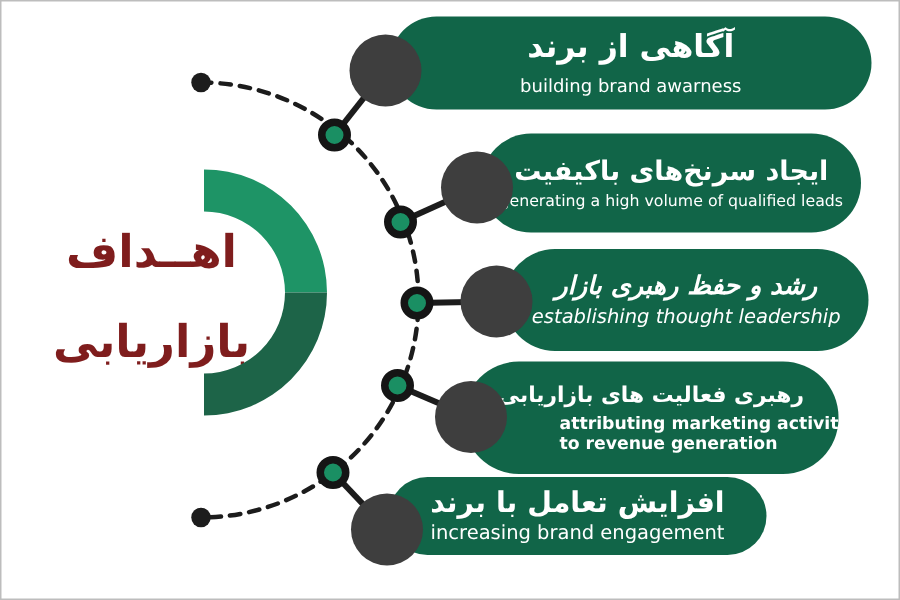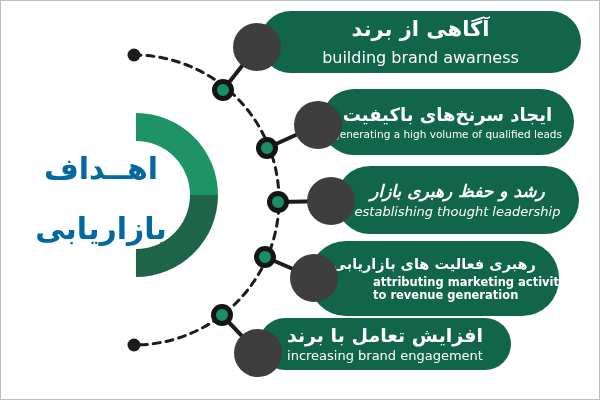--- a/index.html
+++ b/index.html
@@ -11,38 +11,38 @@
   
   .pill{
     position:absolute;background:#116548;color:#ffffff;
     display:flex;flex-direction:column;justify-content:center;align-items:center;
     text-align:center;
   }
   .pill .fa{font-weight:bold;white-space:nowrap;line-height:1.18;direction:rtl;}
   .pill .en{white-space:nowrap;line-height:1.12;}
   #pill-1{left:259px;top:10px;width:321px;height:62px;border-radius:37px;}
   #pill-1 .fa{font-size:21px;}
-  #pill-1 .en{font-size:16px;margin-top:7px;}
+  #pill-1 .en{font-size:12px;margin-top:7px;}
   #pill-2{left:320px;top:88px;width:253px;height:66px;border-radius:35px;}
   #pill-2 .fa{font-size:18px;}
   #pill-2 .en{font-size:10.5px;margin-top:4px;}
   #pill-3{left:335px;top:165px;width:243px;height:68px;border-radius:34px;font-style:italic;}
   #pill-3 .fa{font-size:17px;}
   #pill-3 .en{font-size:13px;margin-top:4px;}
   #pill-4{left:308px;top:240px;width:250px;height:75px;border-radius:37px;}
   #pill-4 .fa{font-size:14.5px;}
   #pill-4 .en-block{align-self:flex-start;margin-left:64px;text-align:left;margin-top:3px;}
   #pill-4 .en{font-size:11.5px;font-weight:600;}
   #pill-5{left:258px;top:317px;width:252px;height:52px;border-radius:35px;}
   #pill-5 .fa{font-size:19px;}
   #pill-5 .en{font-size:13px;margin-top:3px;}
   
   .center-title{
     position:absolute;left:20px;width:160px;text-align:center;
-    color:#0369a1;font-weight:bold;font-size:30px;direction:rtl;white-space:nowrap;
+    color:#7f1d1d;font-weight:bold;font-size:30px;direction:rtl;white-space:nowrap;
   }
   #center-title-1{top:150px;}
   #center-title-2{top:210px;}
   
   #overlay{position:absolute;left:0;top:0;width:600px;height:400px;pointer-events:none;}
   .ring-top{fill:#1e9466;}
   .ring-bottom{fill:#1d6448;}
   .dash-arc{fill:none;stroke:#1c1c1c;stroke-width:3;stroke-dasharray:7 6;stroke-linecap:round;}
   .end-dot{fill:#1c1c1c;}
   .conn{stroke:#1c1c1c;stroke-width:4;}

